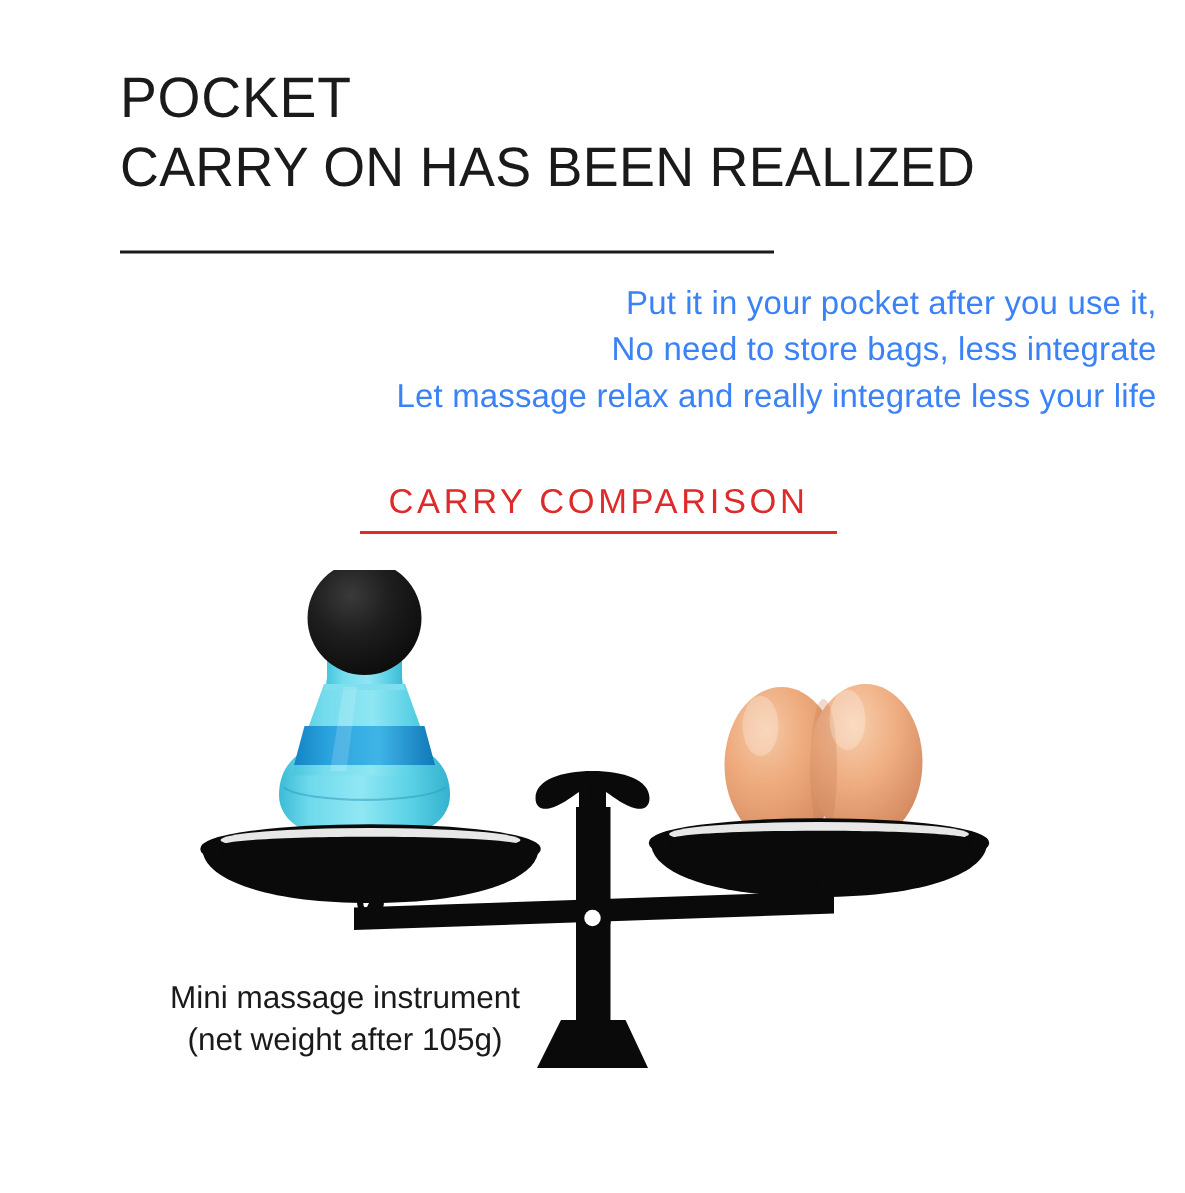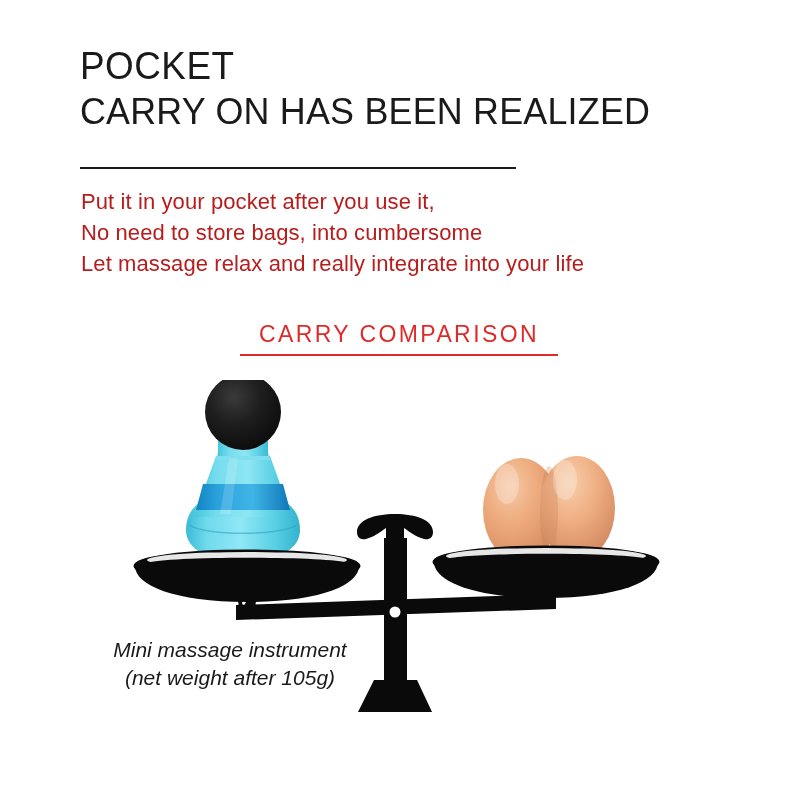--- a/index.html
+++ b/index.html
@@ -54,26 +54,27 @@
   }
 
   
   .body-copy {
     position: absolute;
     left: 81px;
     top: 186px;
     width: 690px;
   }
   .body-line {
-    color: #b91c1c;
+    color: #3b82f6;
     font-size: 22px;
     line-height: 31px;
     font-weight: 400;
     letter-spacing: 0.1px;
     white-space: nowrap;
+    text-align: right;
   }
 
   
   .section-head {
     position: absolute;
     left: 240px;
     top: 320px;
     width: 318px;
     text-align: center;
   }
@@ -109,39 +110,39 @@
   
   .caption {
     position: absolute;
     text-align: center;
     color: #1a1a1a;
     font-size: 21px;
     line-height: 28px;
     font-weight: 400;
     white-space: nowrap;
   }
-  .caption-left  { left: 60px;  top: 636px; width: 340px; font-style: italic; }
+  .caption-left  { left: 60px;  top: 652px; width: 340px; }
   .caption-right { left: 420px; top: 636px; width: 330px; }
 </style>
 </head>
 <body>
 
 <div class="page">
 
   <div class="headings">
     <div class="title-line line1">POCKET</div>
     <div class="title-line line2">CARRY ON HAS BEEN REALIZED</div>
   </div>
 
   <div class="divider"></div>
 
   <div class="body-copy">
     <div class="body-line">Put it in your pocket after you use it,</div>
-    <div class="body-line">No need to store bags, into cumbersome</div>
-    <div class="body-line">Let massage relax and really integrate into your life</div>
+    <div class="body-line">No need to store bags, less integrate</div>
+    <div class="body-line">Let massage relax and really integrate less your life</div>
   </div>
 
   <div class="section-head">
     <div class="section-head-text">CARRY COMPARISON</div>
     <div class="section-rule"></div>
   </div>
 
   <div class="scale-stage">
     <svg class="scale-svg" viewBox="0 0 790 345" xmlns="http://www.w3.org/2000/svg">
       <defs>

